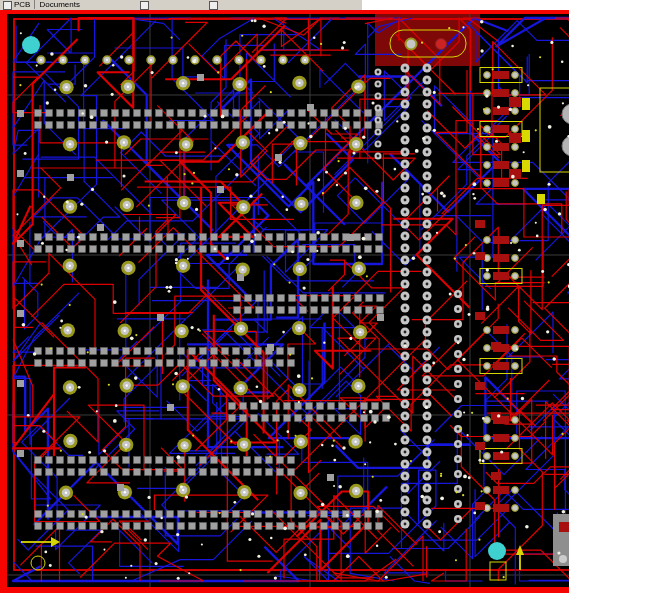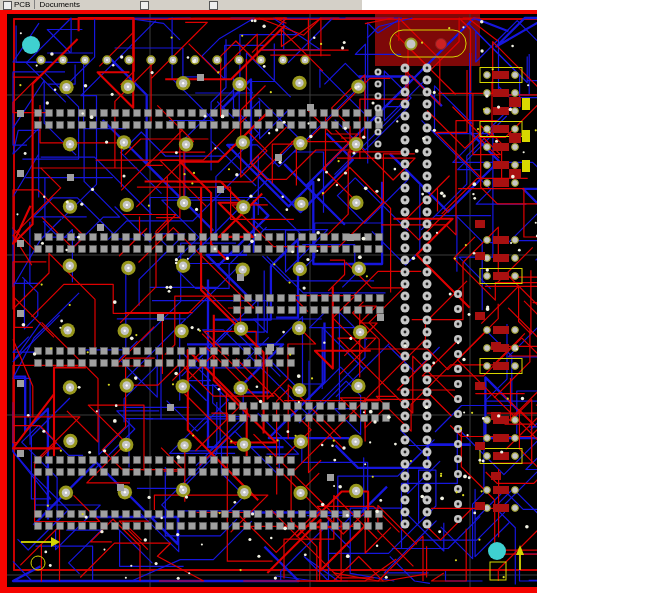--- a/index.html
+++ b/index.html
@@ -1,17 +1,17 @@
 <!DOCTYPE html>
 <html><head>
 <meta charset="utf-8">
 <style>
   html,body{margin:0;padding:0;background:#fff;}
   .screen{position:relative;width:537px;height:593px;overflow:hidden;background:#fff;
-          font-family:"Liberation Sans",sans-serif;}
+          font-family:"Liberation Sans",sans-serif;padding-left:32px;}
   .tabbar{position:absolute;left:0;top:0;width:647px;height:10px;background:#fff;overflow:hidden;}
   .tabbar-left{position:absolute;left:0;top:0;width:362px;height:10px;background:#d4d0c8;
                display:flex;align-items:flex-start;gap:4px;padding:0 3px;box-sizing:border-box;}
   .tab{display:flex;align-items:center;gap:2px;font-size:8px;color:#000;line-height:10px;white-space:nowrap;}
   .mini-icon{width:7px;height:7px;border:1px solid #555;background:#eee;display:inline-block;margin-top:1px;}
   .sep{width:1px;height:9px;background:#808080;}
   .spacer{flex:0 0 52px;}
   .board-frame{position:absolute;left:0;top:10px;width:647px;height:583px;background:#f50400;
                box-sizing:border-box;padding:4px 7px 6px 7px;}
   .board-frame svg{display:block;background:#000;}

